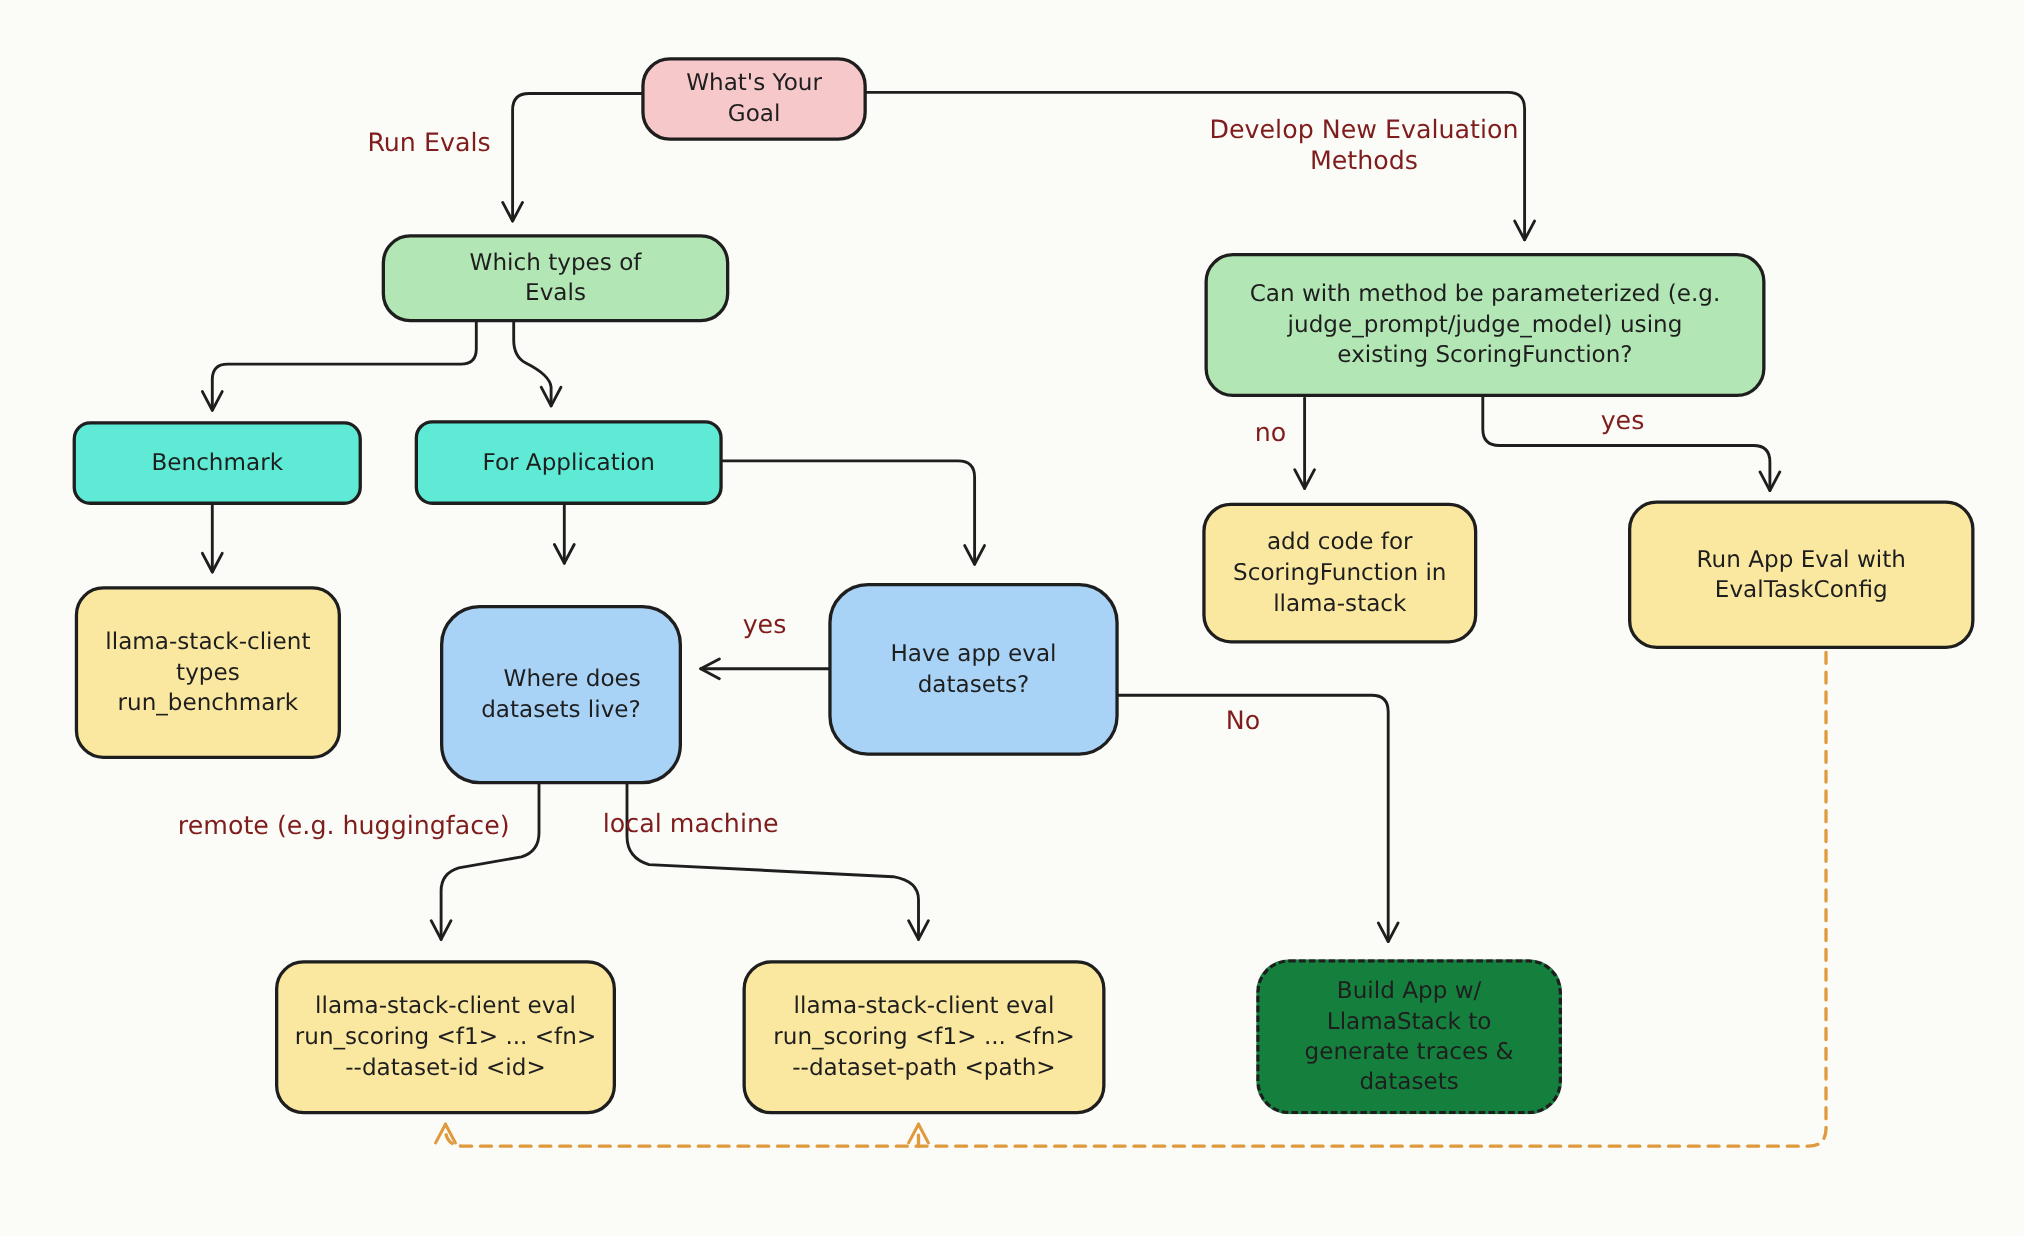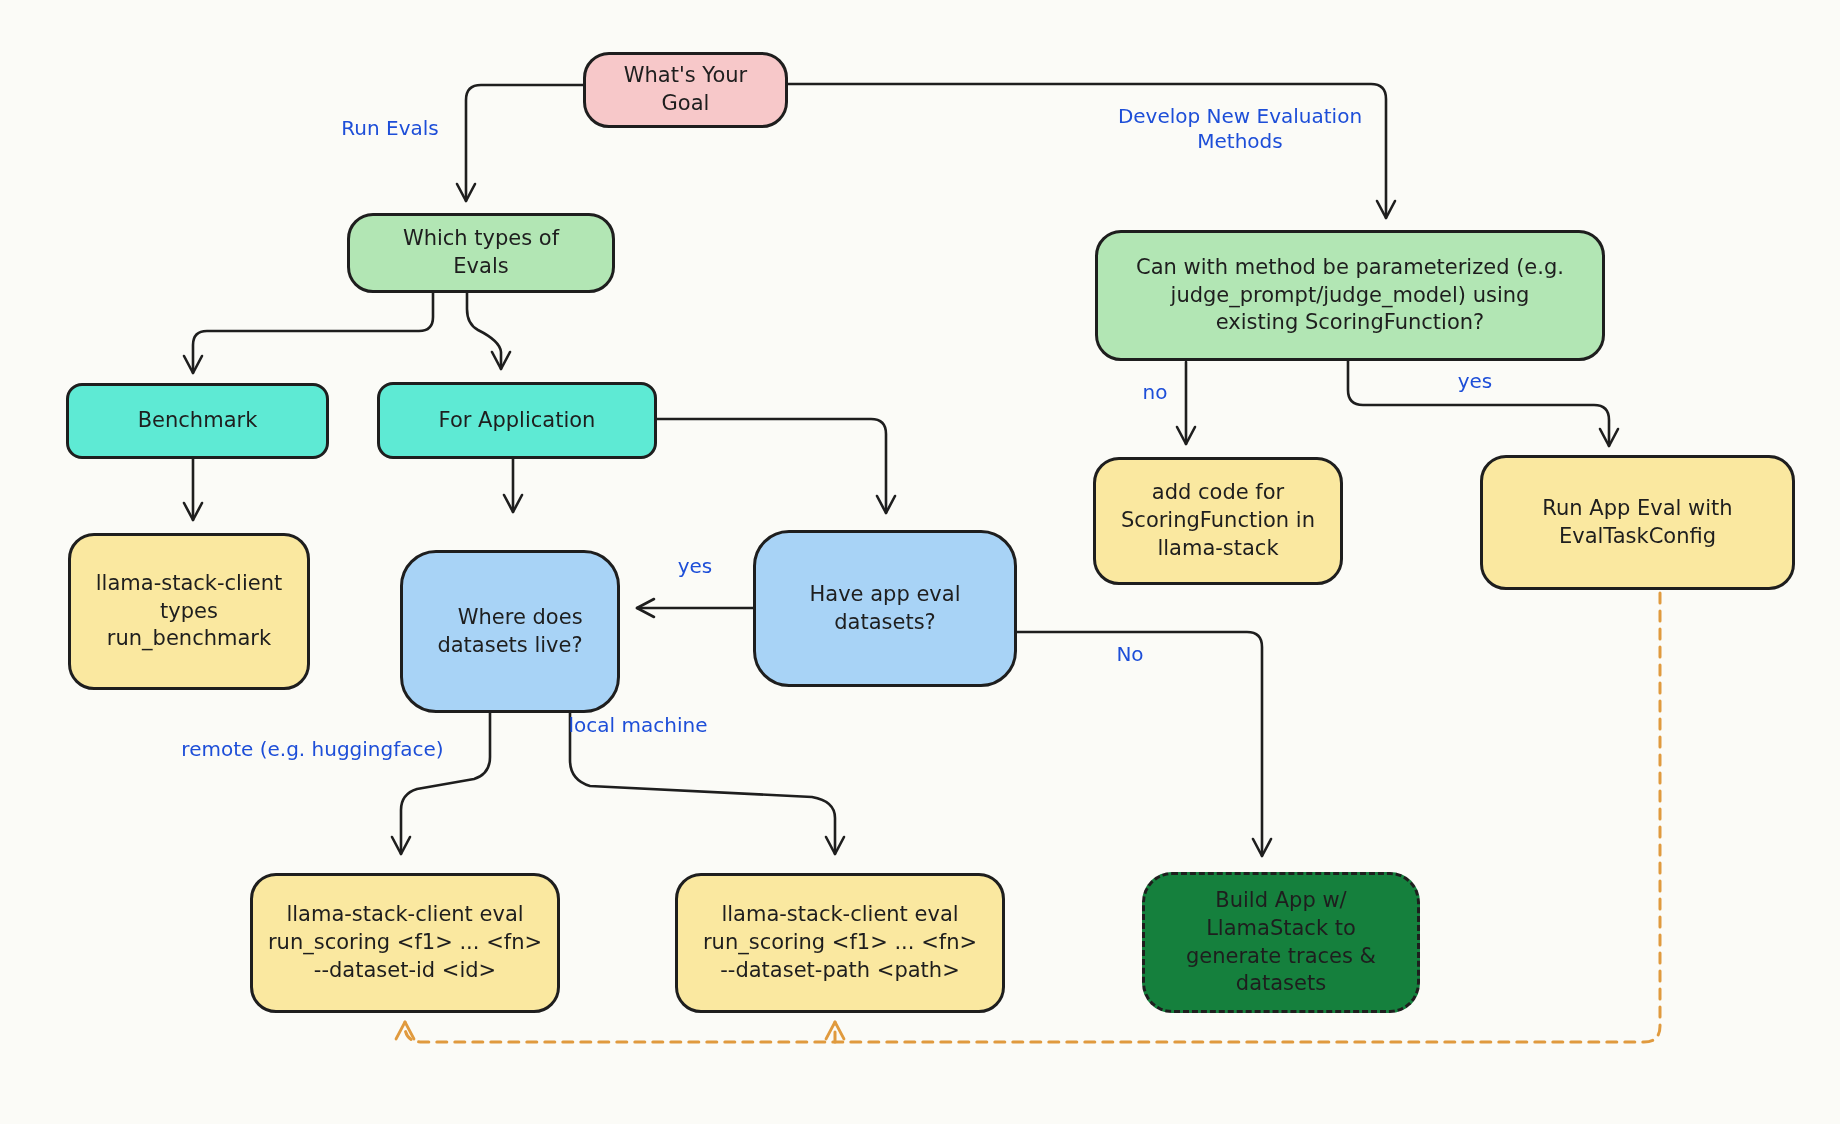--- a/index.html
+++ b/index.html
@@ -25,24 +25,24 @@
     color:#1e1e1e;
   }
   .pink{background:#f7c8c9;}
   .green{background:#b2e6b4;}
   .blue{background:#a8d3f6;border-radius:36px;}
   .yellow{background:#fae8a0;}
   .white{background:#5eead4;border-radius:16px;}
   .dashed{background:#15803d;border:3.5px dashed #1e1e1e;border-radius:30px;}
   .edge-label{
     position:absolute;
-    font-size:20px;line-height:1.25;
+    font-size:23px;line-height:1.25;
     text-align:center;
     white-space:pre-line;
-    color:#1d4ed8;
+    color:#7f1d1d;
   }
 </style>
 </head>
 <body>
 
 <div id="canvas">
 
   <svg id="edges" width="1840" height="1124" viewBox="0 0 1840 1124">
     <defs>
       <marker id="arrow" markerUnits="userSpaceOnUse" markerWidth="28" markerHeight="28" refX="21" refY="13" orient="auto">
@@ -71,21 +71,21 @@
 
     <g fill="none" stroke="#e09a3e" stroke-width="3" stroke-dasharray="10 8" stroke-linecap="round" stroke-linejoin="round">
       <path d="M 1660 593 V 1026 Q 1660 1042 1644 1042 H 422 Q 406 1042 405 1028 V 1022" marker-end="url(#arrowO)"></path>
       <path d="M 835 1042 V 1022" marker-end="url(#arrowO)"></path>
     </g>
   </svg>
 
   <div class="node pink" style="left:583px;top:52px;width:205px;height:76px;">What's Your
 Goal</div>
 
-  <div class="node green" style="left:347px;top:213px;width:268px;height:80px;">Which types of
+  <div class="node green" style="left:347px;top:213px;width:316px;height:80px;">Which types of
 Evals</div>
 
   <div class="node green" style="left:1095px;top:230px;width:510px;height:131px;">Can with method be parameterized (e.g.
 judge_prompt/judge_model) using
 existing ScoringFunction?</div>
 
   <div class="node white" style="left:66px;top:383px;width:263px;height:76px;">Benchmark</div>
 
   <div class="node white" style="left:377px;top:382px;width:280px;height:77px;">For Application</div>
 
@@ -126,15 +126,15 @@
   <div class="edge-label" style="left:660px;top:554px;width:70px;">yes</div>
 
   <div class="edge-label" style="left:1125px;top:380px;width:60px;">no</div>
 
   <div class="edge-label" style="left:1435px;top:369px;width:80px;">yes</div>
 
   <div class="edge-label" style="left:1095px;top:642px;width:70px;">No</div>
 
   <div class="edge-label" style="left:140px;top:737px;width:345px;">remote (e.g. huggingface)</div>
 
-  <div class="edge-label" style="left:548px;top:713px;width:180px;text-align:center;">local machine</div>
+  <div class="edge-label" style="left:548px;top:735px;width:180px;text-align:left;">local machine</div>
 
 </div>
 
 </body></html>

